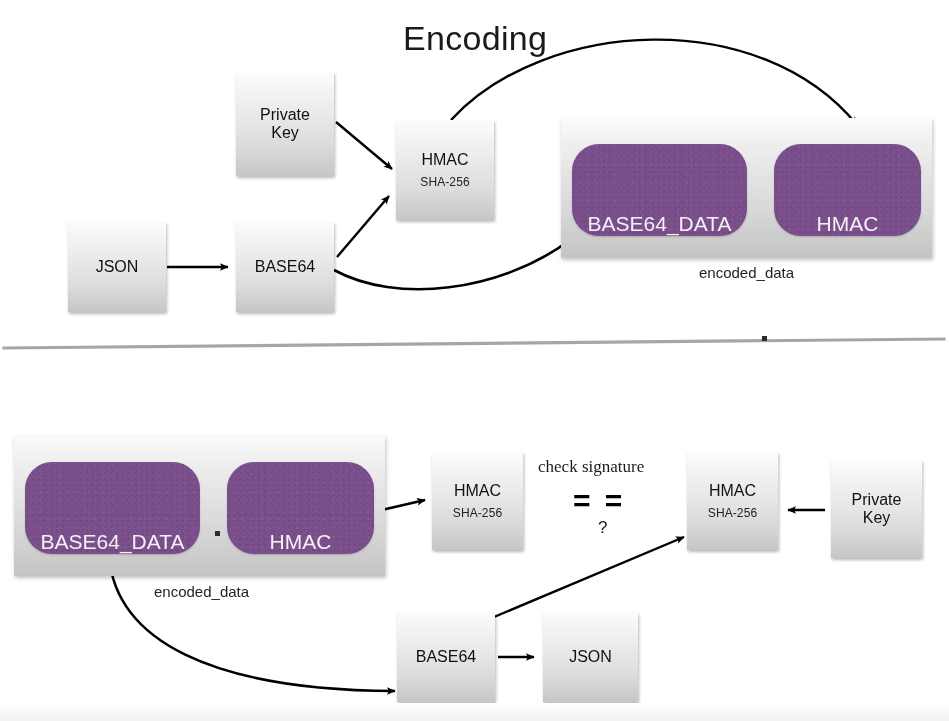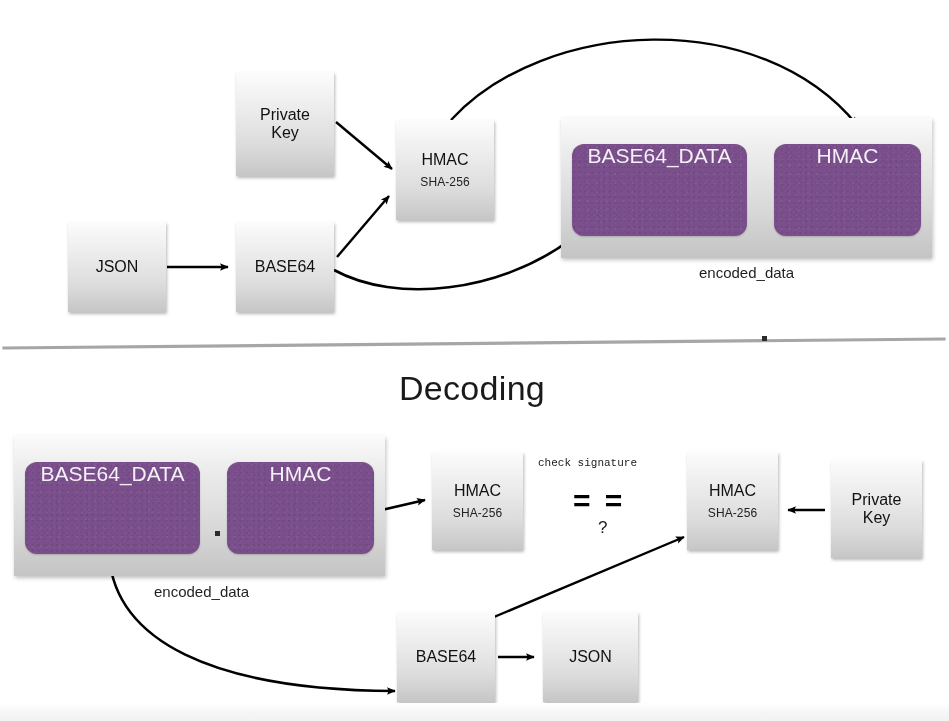--- a/index.html
+++ b/index.html
@@ -74,30 +74,30 @@
   
   .container-box {
     position: absolute;
     box-sizing: border-box;
     background: linear-gradient(to bottom, #fbfbfb 0%, #efefef 18%, #d8d8d8 66%, #c4c4c4 100%);
     box-shadow: 1px 2px 4px rgba(0,0,0,0.25);
   }
   .purple-box {
     position: absolute;
     box-sizing: border-box;
-    border-radius: 12px;
+    border-radius: 27px;
     background-color: #7a4f8c;
     background-image:
       radial-gradient(circle at 12% 22%, rgba(255,255,255,0.055) 0 1px, transparent 1px),
       radial-gradient(circle at 47% 63%, rgba(0,0,0,0.06) 0 1px, transparent 1px),
       radial-gradient(circle at 78% 31%, rgba(255,255,255,0.05) 0 1px, transparent 1px),
       radial-gradient(circle at 29% 85%, rgba(0,0,0,0.055) 0 1px, transparent 1px);
     background-size: 7px 7px, 5px 5px, 9px 9px, 6px 6px;
     display: flex;
-    align-items: flex-start;
+    align-items: flex-end;
     justify-content: center;
     color: #ffffff;
     box-shadow: 0 1px 2px rgba(0,0,0,0.18);
   }
   .purple-box .pb-label {
     font-family: "Liberation Sans", sans-serif;
     font-weight: 400;
     font-size: 21px;
     color: #f4f0f6;
     white-space: nowrap;
@@ -112,22 +112,22 @@
     position: absolute;
     font-family: Liberation Sans, sans-serif;
     font-size: 15px;
     color: #1f1f1f;
     white-space: nowrap;
   }
 
   
   .check-label {
     position: absolute;
-    font-family: Liberation Mono, monospace;
-    font-size: 11px;
+    font-family: Liberation Serif, serif;
+    font-size: 17px;
     color: #1a1a1a;
     white-space: nowrap;
   }
   .eq-symbol {
     position: absolute;
     font-family: "Liberation Sans", sans-serif;
     font-weight: 700;
     font-size: 30px;
     letter-spacing: 3px;
     color: #000000;
@@ -178,20 +178,21 @@
 
     <path d="M825,510 L788,510" stroke="#000000" stroke-width="2.6" fill="none" marker-end="url(#ah)"></path>
 
     <path d="M494,617 L684,537" stroke="#000000" stroke-width="2.4" fill="none" marker-end="url(#ah)"></path>
 
     <path d="M498,657 L534,657" stroke="#000000" stroke-width="2.6" fill="none" marker-end="url(#ah)"></path>
 
     <path d="M109,556 C116,640 210,690 395,691" stroke="#000000" stroke-width="2.6" fill="none" marker-end="url(#ah)"></path>
   </svg>
 
+  <div class="section-title" style="left:403px; top:21px;">Encoding</div>
 
   <div class="node" style="left:236px; top:72px; width:98px; height:104px;">
     <div class="node-label">Private
 Key</div>
   </div>
 
   <div class="node" style="left:396px; top:120px; width:98px; height:100px;">
     <div class="node-label">HMAC</div>
     <div class="node-sub">SHA-256</div>
   </div>
@@ -208,21 +209,20 @@
     <div class="purple-box" style="left:11px; top:26px; width:175px; height:92px;">
       <span class="pb-label">BASE64_DATA</span>
     </div>
     <div class="dot-sep" style="left:201px; top:218px;"></div>
     <div class="purple-box" style="left:213px; top:26px; width:147px; height:92px;">
       <span class="pb-label">HMAC</span>
     </div>
   </div>
   <div class="caption" style="left:699px; top:264px;">encoded_data</div>
 
-  <div class="section-title" style="left:399px; top:371px;">Decoding</div>
 
   <div class="container-box" style="left:14px; top:436px; width:371px; height:140px;">
     <div class="purple-box" style="left:11px; top:26px; width:175px; height:92px;">
       <span class="pb-label">BASE64_DATA</span>
     </div>
     <div class="dot-sep" style="left:201px; top:95px;"></div>
     <div class="purple-box" style="left:213px; top:26px; width:147px; height:92px;">
       <span class="pb-label">HMAC</span>
     </div>
   </div>

